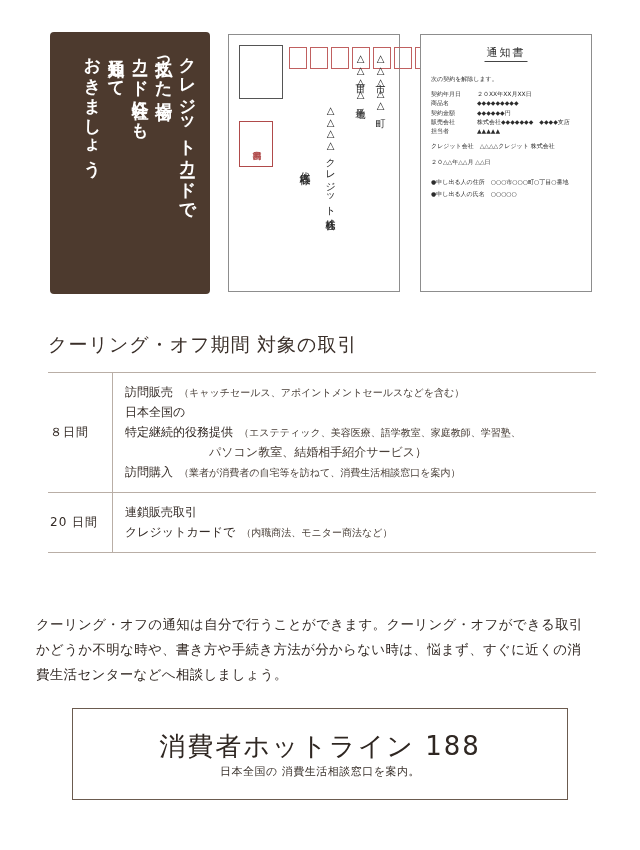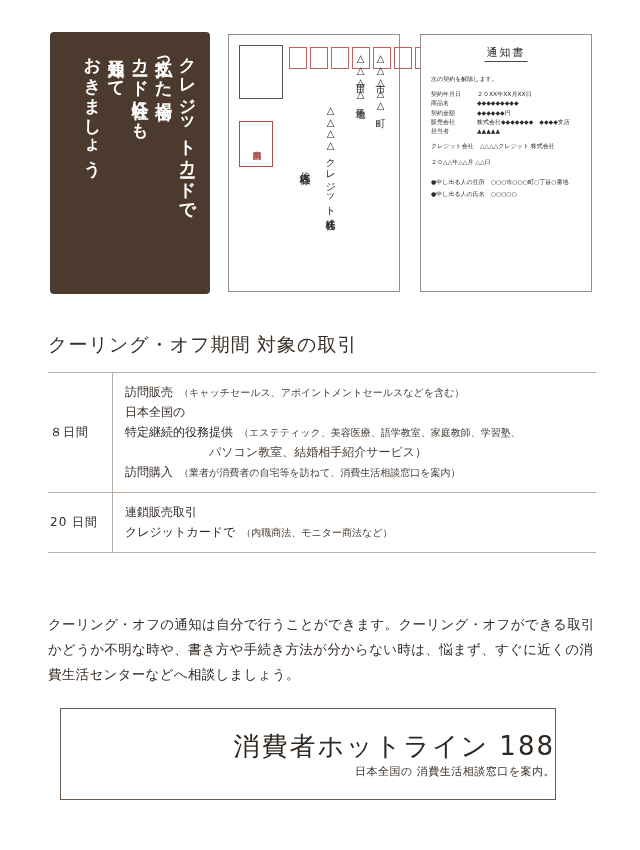--- a/index.html
+++ b/index.html
@@ -196,42 +196,42 @@
   }
   .cool-table .content { padding-left: 12px; }
   .entry { display: flex; align-items: baseline; margin: 3px 0; }
   .entry .nm { font-size: 12px; min-width: 0; white-space: nowrap; }
   .entry .note { font-size: 10px; color: #4a4039; margin-left: 6px; text-align: center; }
   .entry .cont { font-size: 12px; color: #4a4039; margin-left: 84px; }
 
   
   .paragraph {
     position: absolute;
-    left: 48px;
+    left: 36px;
     top: 612px;
     width: 552px;
     font-size: 13.5px;
     line-height: 1.85;
     color: #332a25;
     letter-spacing: 0.3px;
     font-family: "DejaVu Sans", "Liberation Sans", sans-serif;
   }
 
   
   .hotline {
     position: absolute;
-    left: 60px;
+    left: 72px;
     top: 708px;
     width: 496px;
     height: 92px;
     border: 1px solid #6b5b4f;
     box-sizing: border-box;
     display: flex;
     flex-direction: column;
-    align-items: flex-end;
+    align-items: center;
     justify-content: center;
     background: #fff;
   }
   .hotline .h-title {
     font-size: 26px;
     letter-spacing: 2px;
     color: #2f2722;
     font-family: "DejaVu Sans", "Liberation Sans", sans-serif;
   }
   .hotline .h-sub {

